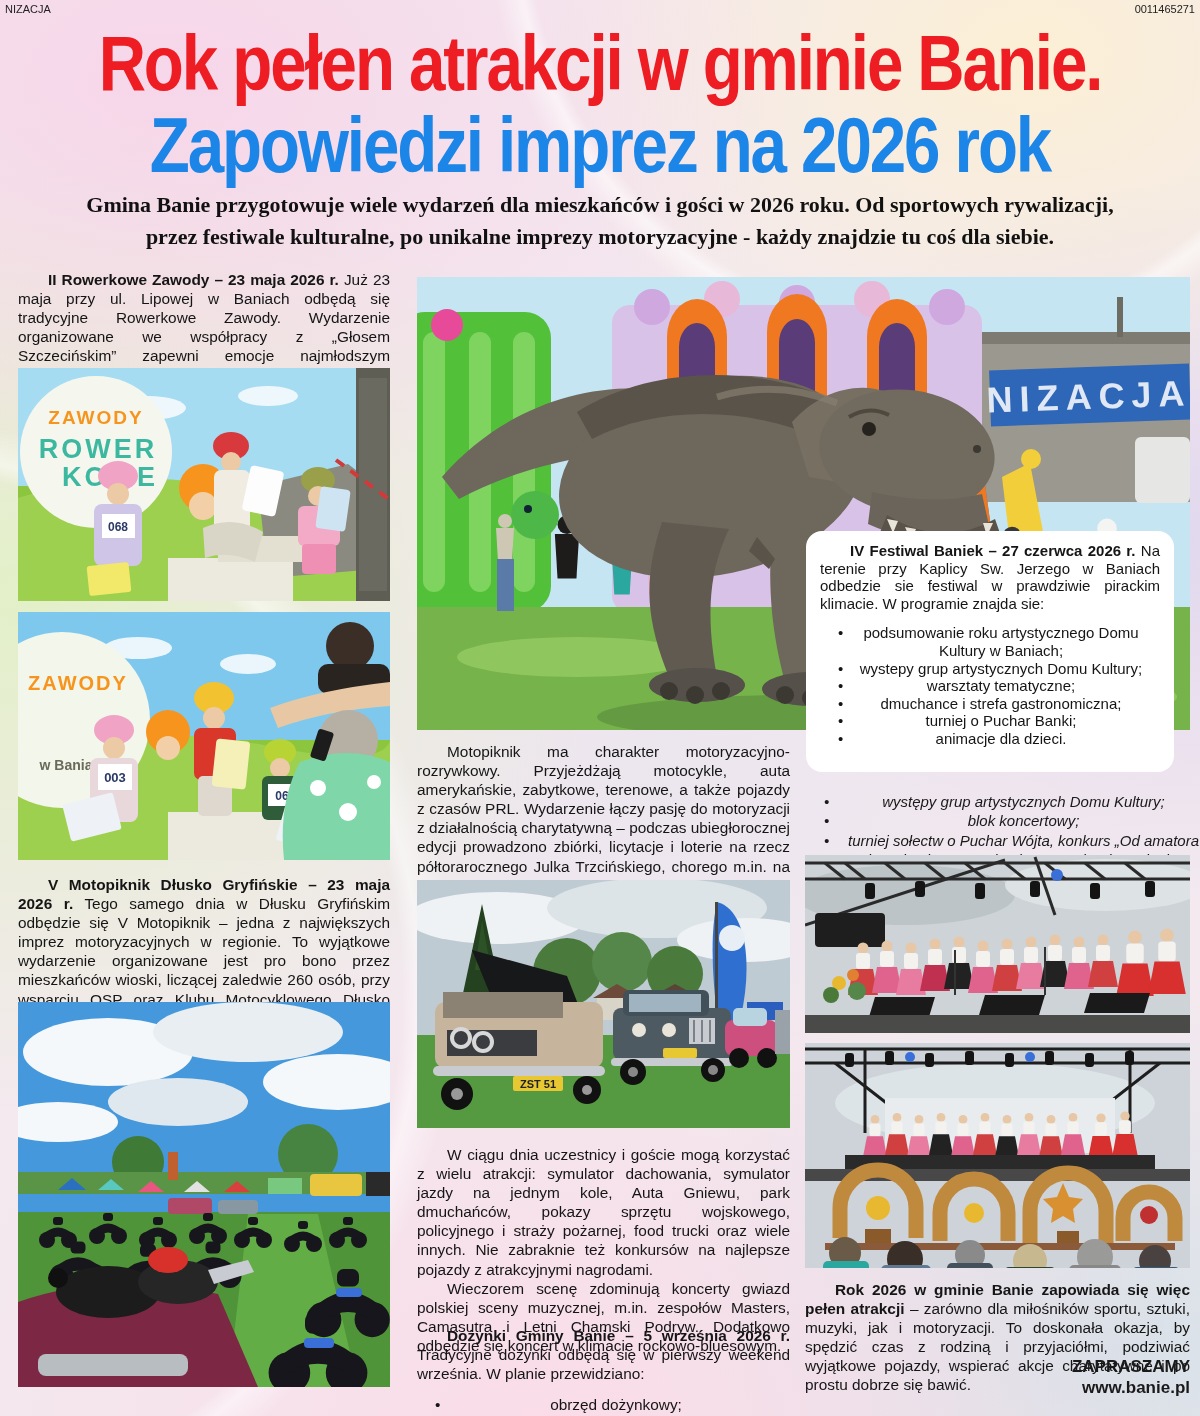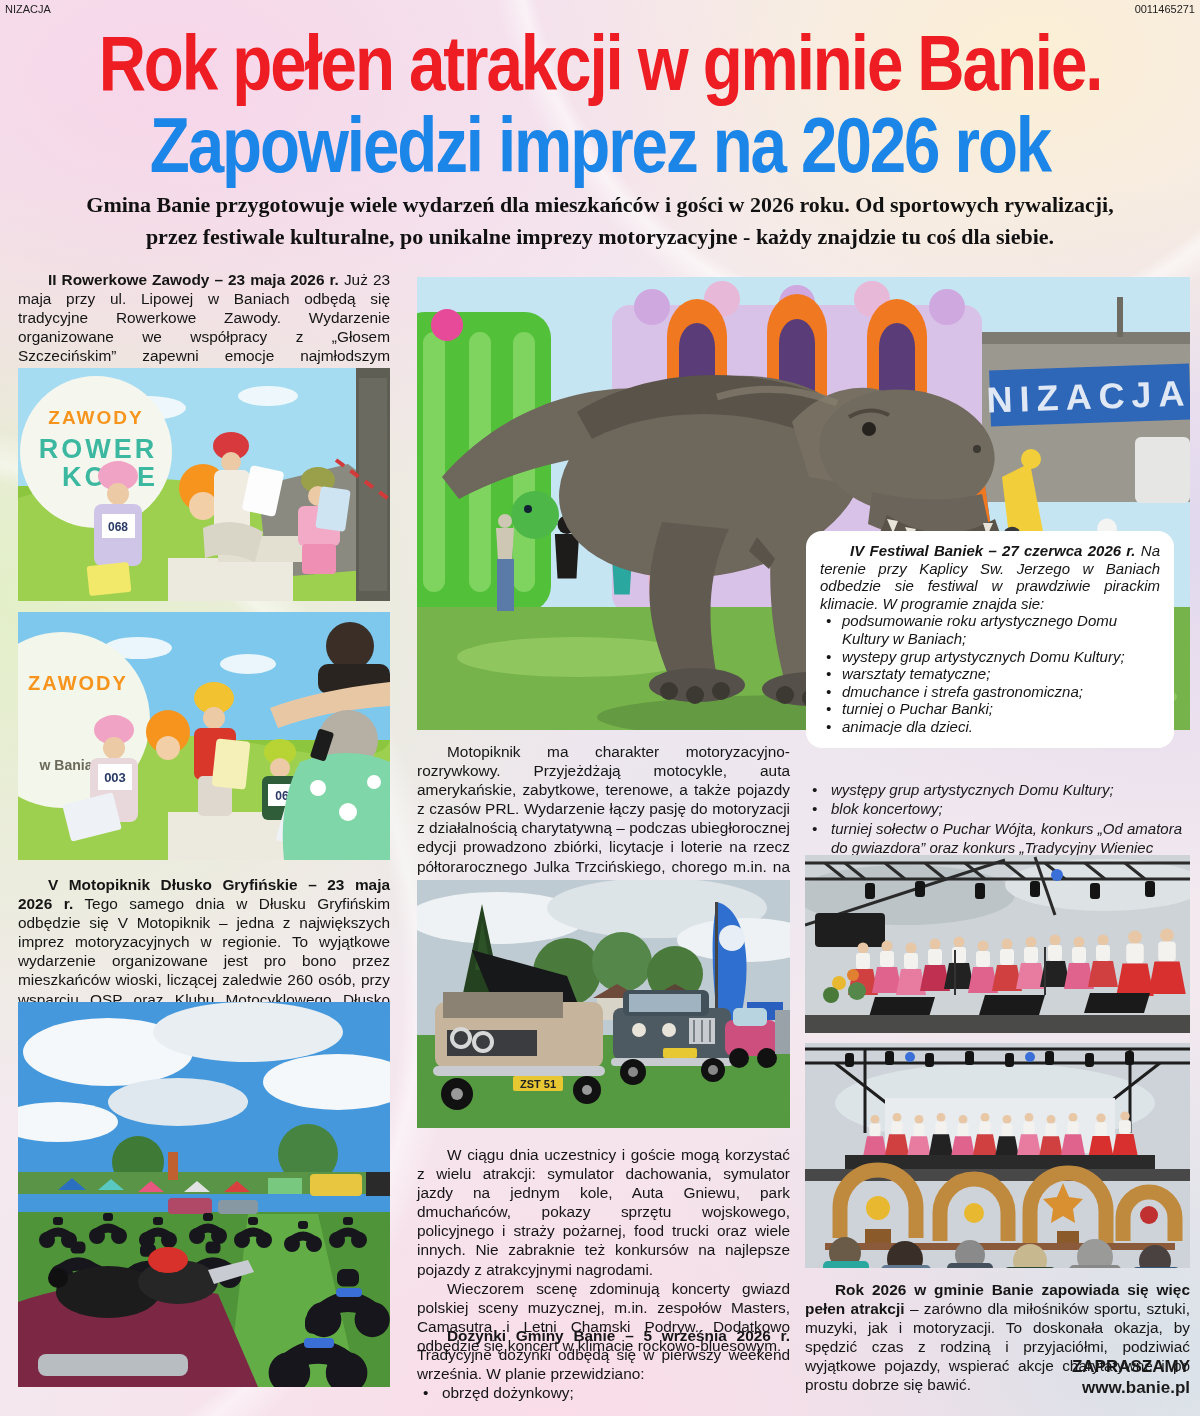--- a/index.html
+++ b/index.html
@@ -21,25 +21,25 @@
   .corner{font-size:11px;color:#222;top:3px;}
   .h1{left:0;width:1200px;margin:0;text-align:center;font-weight:700;line-height:1;
       font-size:78px;letter-spacing:-2.5px;transform:scaleX(.84);transform-origin:600px 50%;white-space:nowrap;}
   .h-red{top:24px;}
   .h-blue{top:106px;}
   .intro{left:0;width:1200px;top:189px;text-align:center;font-family:"Liberation Serif",serif;
          font-weight:700;font-size:22px;line-height:32px;color:#111;}
   .intro div{white-space:nowrap;}
   .body{font-size:15.4px;line-height:19.1px;text-align:justify;color:#151515;margin:0;}
   .ind{text-indent:30px;}
-  .bul{list-style:none;margin:0;padding:0;text-align:left;}
+  .bul{list-style:none;margin:12px;padding:0;text-align:center;}
   .bul li{position:relative;padding-left:25px;}
   .bul li::before{content:"\2022";position:absolute;left:6px;}
   .infobox{left:806px;top:531px;width:368px;background:#fff;border-radius:16px;
-           padding:11px 14px 12px 14px;box-sizing:border-box;z-index:5;font-style:italic;}
+           padding:11px 14px 12px 14px;box-sizing:border-box;z-index:5;}
   .infobox .body{font-size:15px;line-height:17.6px;}
   .infobox .bul li{padding-left:22px;}
   .rbul{left:806px;top:780px;width:386px;font-size:15px;line-height:19.4px;font-style:italic;}
   .outro{left:805px;top:1356px;width:385px;text-align:right;font-weight:700;font-size:17px;line-height:21px;}
   svg{display:block;}
   .phototxt{font-family:"Liberation Sans",sans-serif;font-weight:700;}
 </style>
 </head>
 <body>
 

